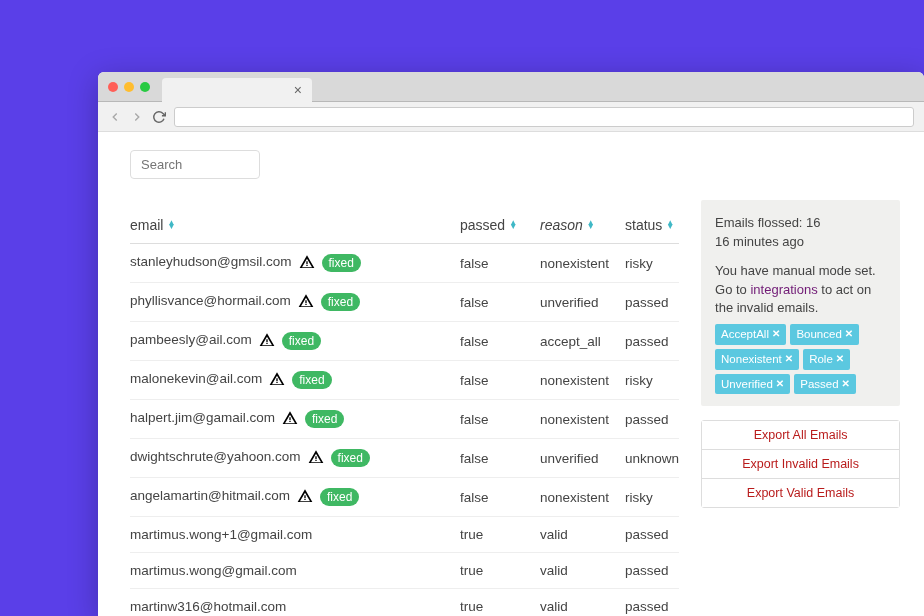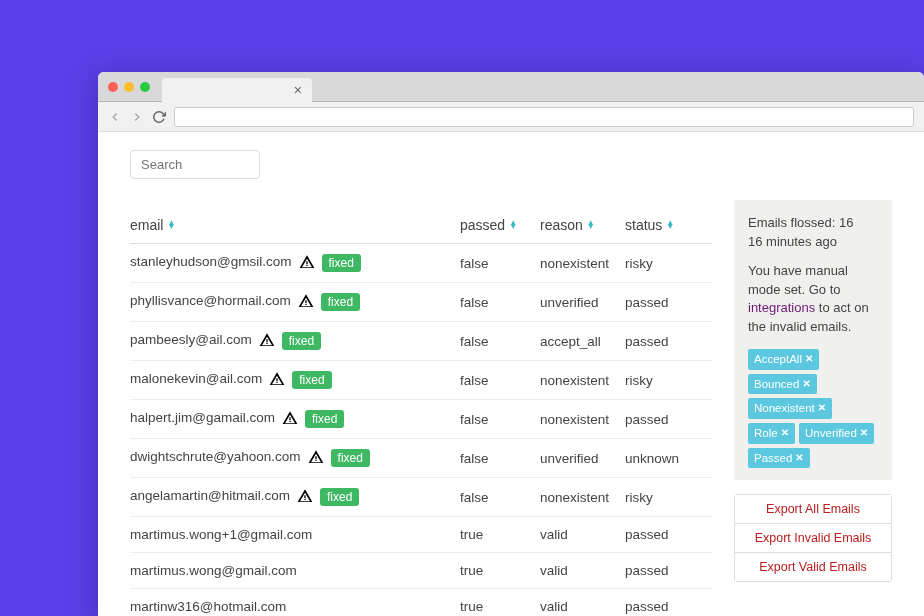--- a/index.html
+++ b/index.html
@@ -17,37 +17,37 @@
 .reload { width: 14px; height: 14px; color: #666; }
 .urlbar { flex: 1; height: 20px; background: #fff; border: 1px solid #ccc; border-radius: 3px; }
 .content { padding: 18px 32px; display: flex; gap: 22px; height: calc(100% - 60px); overflow: hidden; }
 .main { flex: 1; }
 .search-box { border: 1px solid #ddd; border-radius: 4px; padding: 6px 10px; width: 130px; color: #999; font-size: 13px; background: #fff; }
 .table { margin-top: 30px; width: 100%; }
 .thead { display: flex; padding: 6px 0 10px; border-bottom: 1px solid #ddd; margin-top: 32px; }
 .col { color: #444; font-size: 14px; font-weight: 500; display: flex; align-items: center; gap: 4px; }
 .col.email { flex: 0 0 330px; }
 .col.passed { flex: 0 0 80px; }
-.col.reason { flex: 0 0 85px; }
+.col.reason { flex: 0 0 85px; font-style: italic; }
 .col.status { flex: 1; }
 .sort { display: inline-flex; flex-direction: column; line-height: 4px; font-size: 8px; }
 .sort .up { color: #3fb8c6; }
 .sort .dn { color: #3fb8c6; }
 .trow { display: flex; padding: 10px 0; border-bottom: 1px solid #eee; align-items: center; }
 .cell { font-size: 13.5px; color: #444; }
 .cell.email { flex: 0 0 330px; display: flex; align-items: flex-start; gap: 7px; }
 .cell.passed { flex: 0 0 80px; }
 .cell.reason { flex: 0 0 85px; }
 .cell.status { flex: 1; }
 .warn { width: 16px; height: 16px; }
-.fixed-badge { background: #3fb863; color: #fff; font-size: 12px; padding: 2px 7px; border-radius: 3px; }
-.sidebar { width: 158px; flex-shrink: 0; margin-top: 50px; }
+.fixed-badge { background: #3fb863; color: #fff; font-size: 12px; padding: 2px 7px; border-radius: 9px; }
+.sidebar { width: 199px; flex-shrink: 0; margin-top: 50px; }
 .info-box { background: #f0f0ee; padding: 14px 14px 12px; border-radius: 2px; font-size: 13px; color: #444; line-height: 1.45; }
 .info-box .link { color: #701a75; }
-.tags { margin-top: 12px; display: flex; flex-wrap: wrap; gap: 4px; }
+.tags { margin-top: 6px; display: flex; flex-wrap: wrap; gap: 4px; }
 .tag { background: #5bc8e0; color: #fff; font-size: 11.5px; padding: 2px 6px; border-radius: 2px; display: inline-flex; align-items: center; gap: 3px; }
 .tag .x { font-weight: bold; font-size: 10px; }
 .exports { margin-top: 14px; border: 1px solid #ddd; border-radius: 3px; }
 .export-btn { padding: 7px 0; text-align: center; font-size: 12.5px; color: #b91c1c; border-bottom: 1px solid #ddd; background: #fff; }
 .export-btn:last-child { border-bottom: none; }
 </style>
 </head>
 <body>
 
 <div class="browser">

